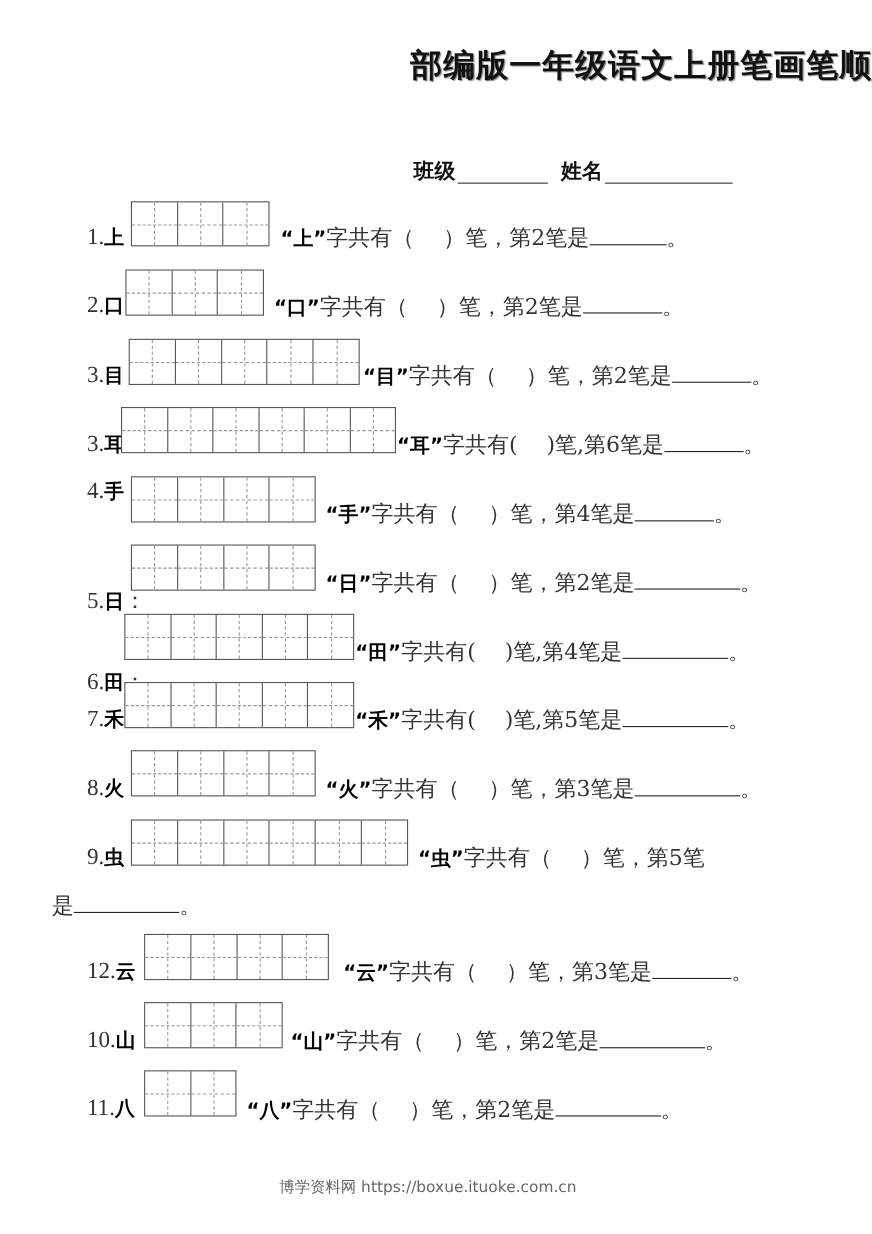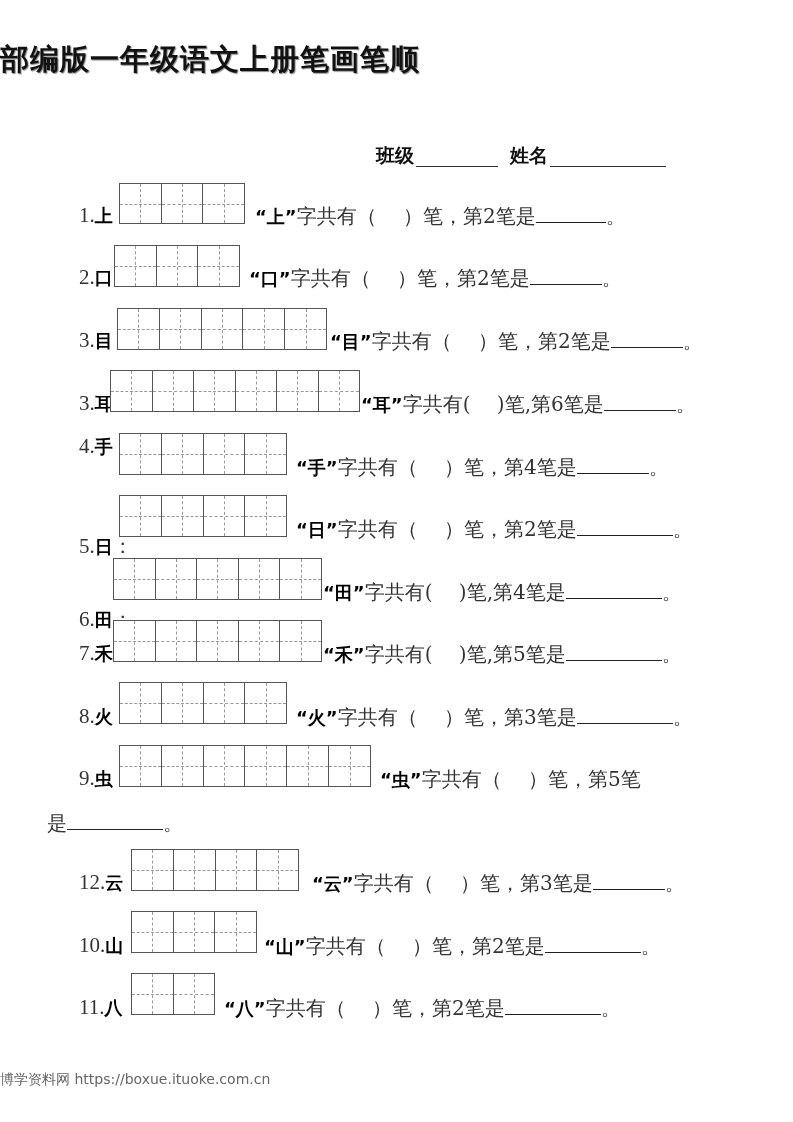--- a/index.html
+++ b/index.html
@@ -1,21 +1,21 @@
 <!DOCTYPE html>
 <html><head>
 <meta charset="utf-8">
 <style>
   html, body { margin: 0; padding: 0; }
   body {
     width: 793px; height: 1122px; background: #ffffff; position: relative; overflow: hidden;
     font-family: "DejaVu Serif", "Liberation Serif", serif; color: #222;
   }
   .title {
-    position: absolute; left: 0; top: 40px; width: 793px; text-align: left;
+    position: absolute; left: 0; top: 40px; width: 793px; text-align: right;
     font-family: "DejaVu Sans", "Liberation Sans", sans-serif;
     font-size: 29px; font-weight: bold; letter-spacing: 1px; color: #111;
     text-shadow: 1px 1px 1px #888;
   }
   .info {
     position: absolute; top: 143px; left: 376px; font-size: 19px; color: #111;
     font-family: "DejaVu Sans", "Liberation Sans", sans-serif; font-weight: bold;
     display: flex; align-items: center;
   }
   .info .blank { display: inline-block; border-bottom: 1.5px solid #333; height: 20px; margin-left: 2px; }
@@ -36,21 +36,21 @@
   }
   .cell::after {
     content: ""; position: absolute; top: 50%; left: 0; right: 0; border-top: 1px dashed #999;
   }
   .q {
     position: absolute; font-size: 20px; color: #333; white-space: nowrap; display: flex; align-items: baseline;
   }
   .q .qch { font-weight: bold; color: #000; font-family: "DejaVu Sans", sans-serif; font-size: 18px; }
   .q .ul { display: inline-block; border-bottom: 1.5px solid #222; height: 18px; }
   .footer {
-    position: absolute; top: 1071px; left: 0; width: 778px; 
+    position: absolute; top: 1071px; left: 0; width: 778px; text-align: center;
     font-family: "DejaVu Sans", "Liberation Sans", sans-serif; font-size: 14px; color: #666;
   }
 </style>
 </head>
 <body>
 
 <div class="title">部编版一年级语文上册笔画笔顺</div>
 
 <div class="info">
   <span>班级</span>

